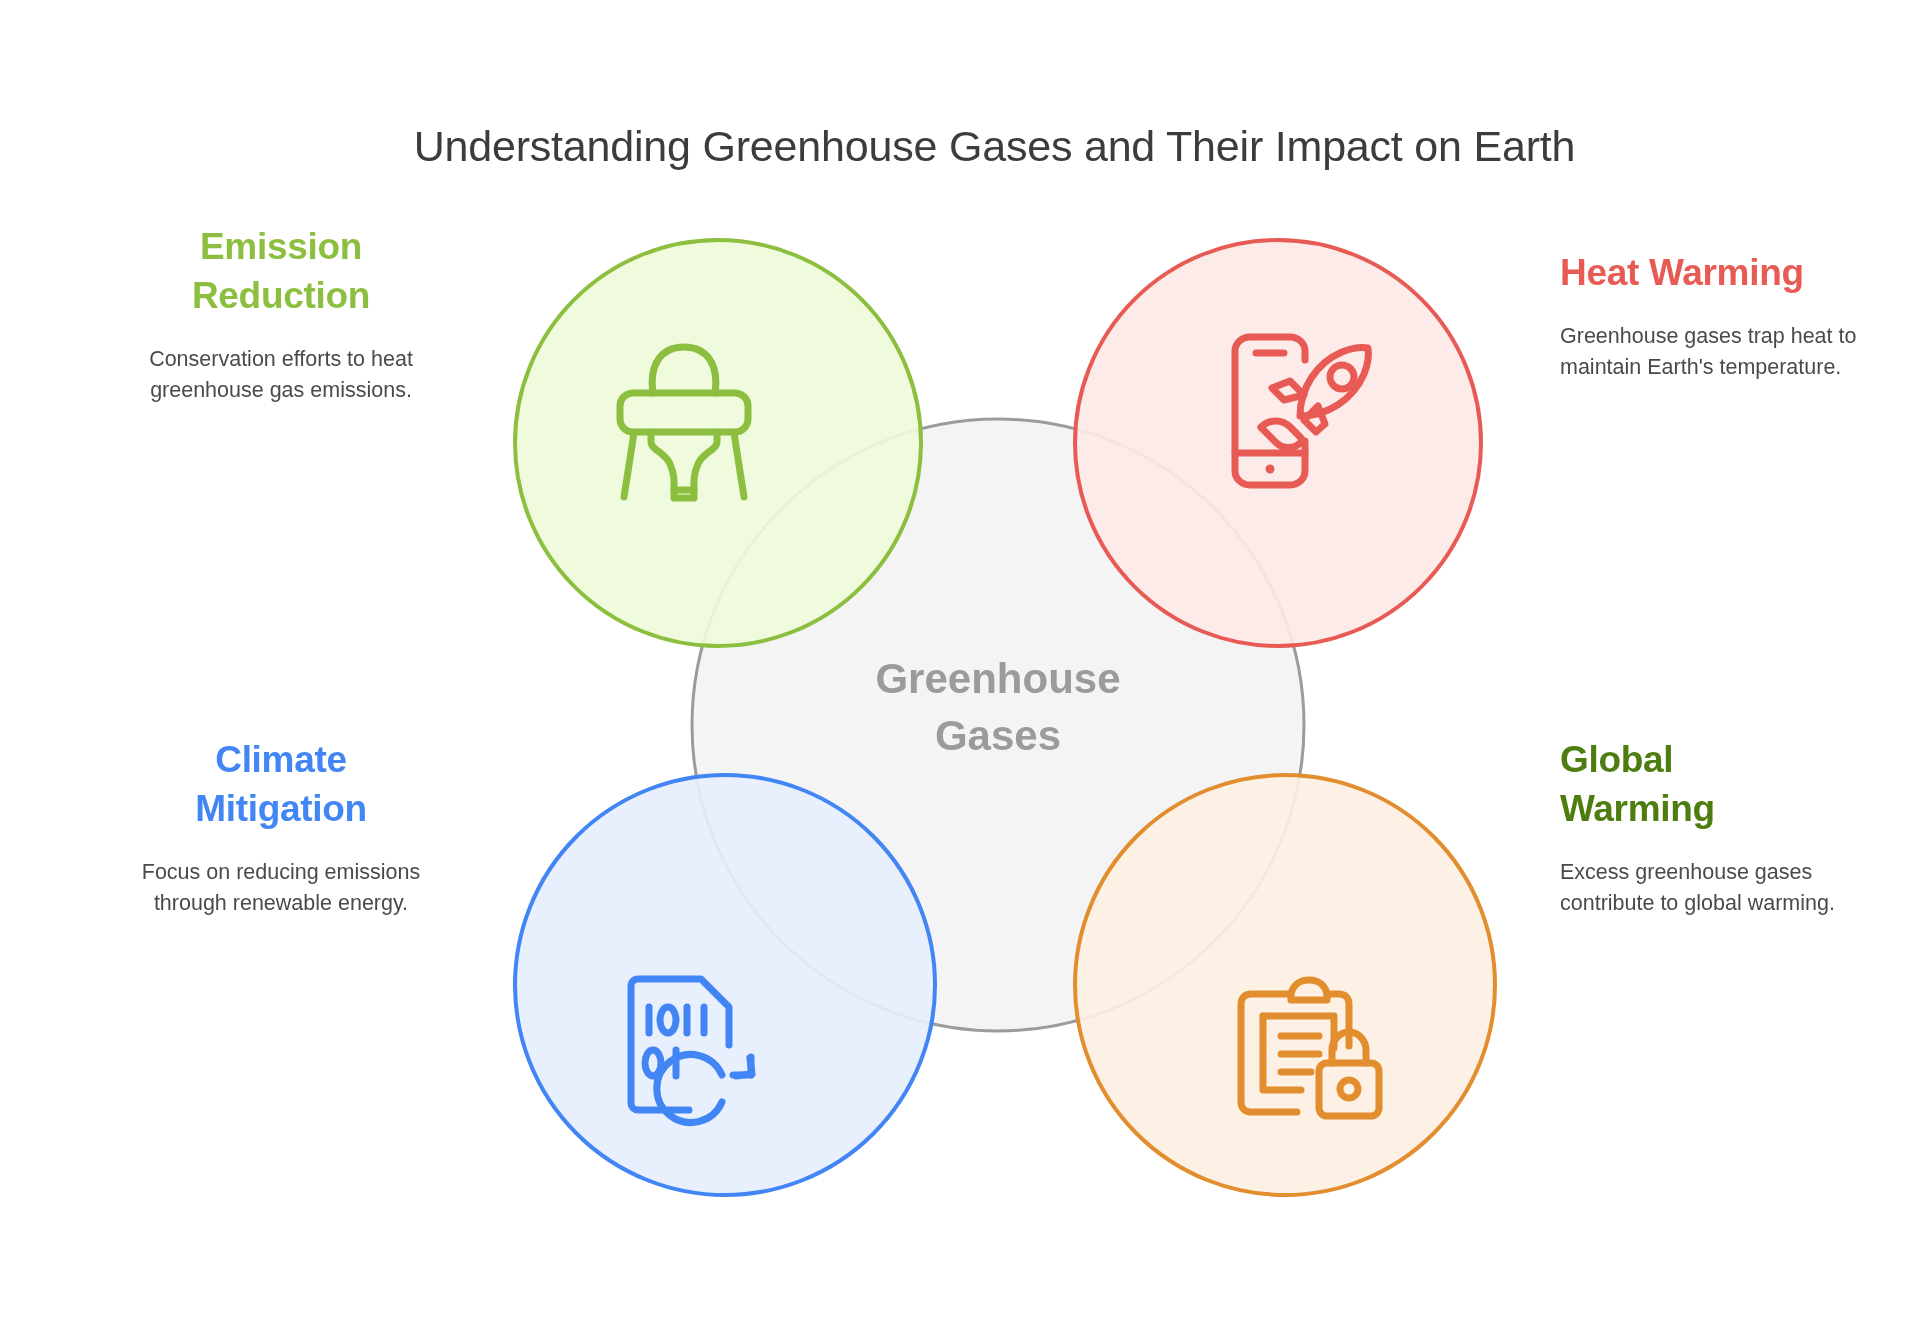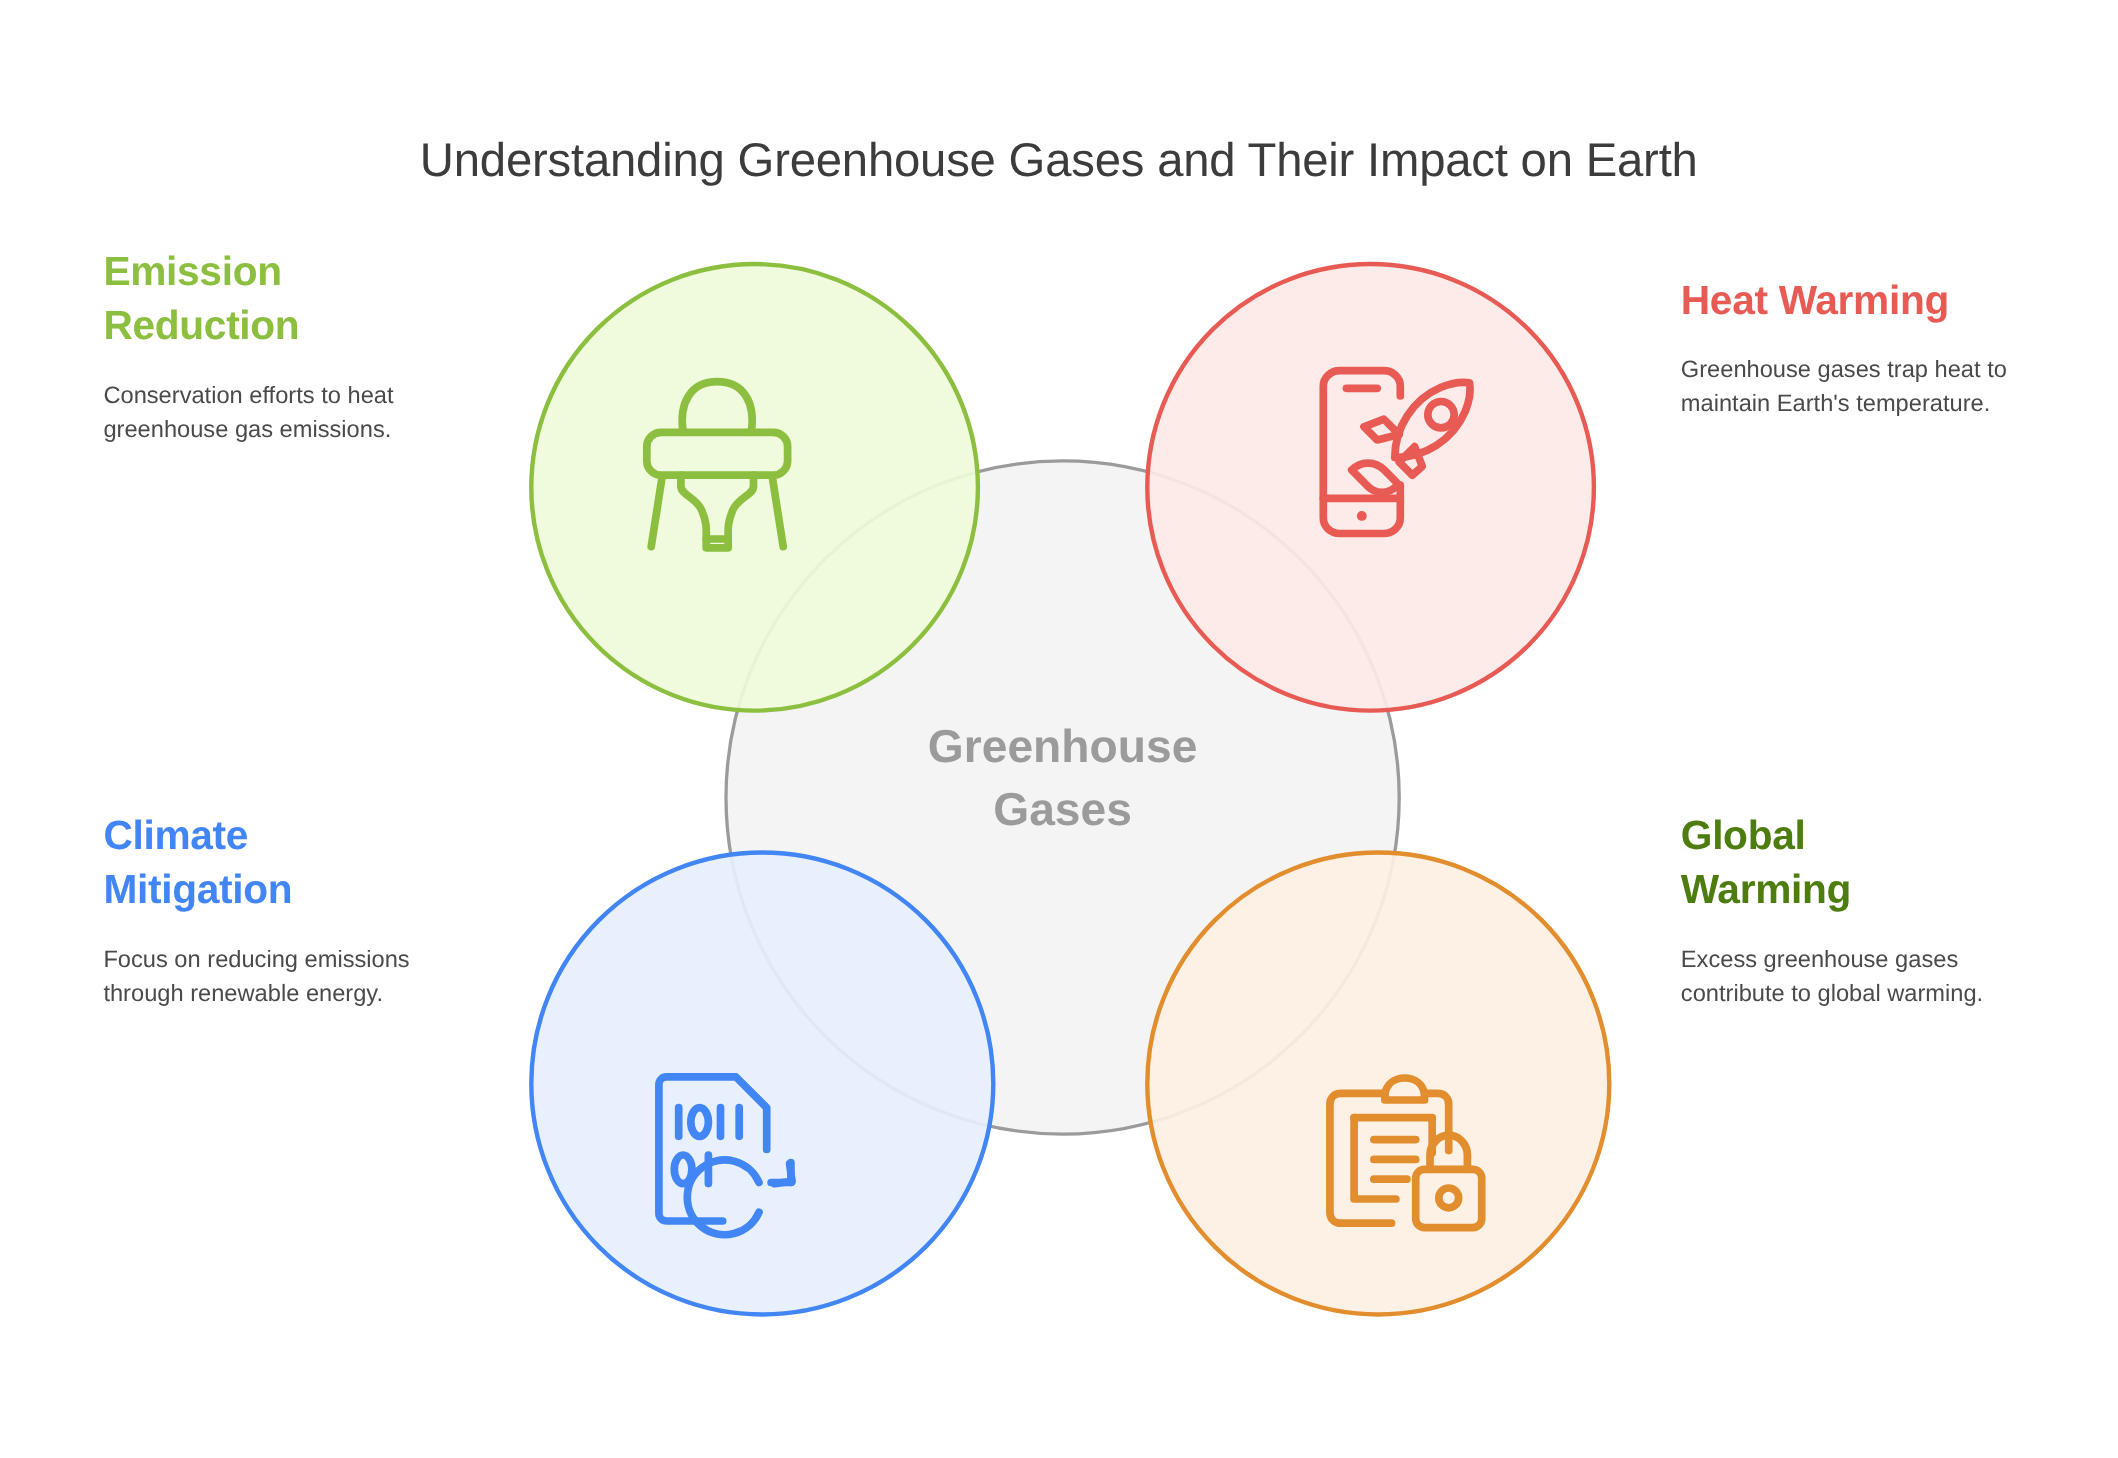--- a/index.html
+++ b/index.html
@@ -8,20 +8,21 @@
     height: 1325px;
     background: #ffffff;
     font-family: "Liberation Sans", sans-serif;
     overflow: hidden;
   }
   #stage {
     position: relative;
     width: 1799px;
     height: 1325px;
     background: #ffffff;
+    margin-left: 32px;
   }
 
   
   #page-title {
     position: absolute;
     left: 0;
     top: 122px;
     width: 1925px;
     text-align: center;
     font-size: 43px;
@@ -40,21 +41,21 @@
     height: 1325px;
     pointer-events: none;
   }
   #venn .hit { pointer-events: auto; }
 
   
   .side-block {
     position: absolute;
     width: 340px;
   }
-  .side-block.left  { left: 94px;  text-align: left; }
+  .side-block.left  { left: 79px;  text-align: center; }
   .side-block.right { left: 1528px; text-align: left; }
 
   .side-heading {
     font-size: 37px;
     font-weight: 700;
     line-height: 1.33;
     letter-spacing: -0.3px;
   }
   .side-body {
     margin-top: 24px;

